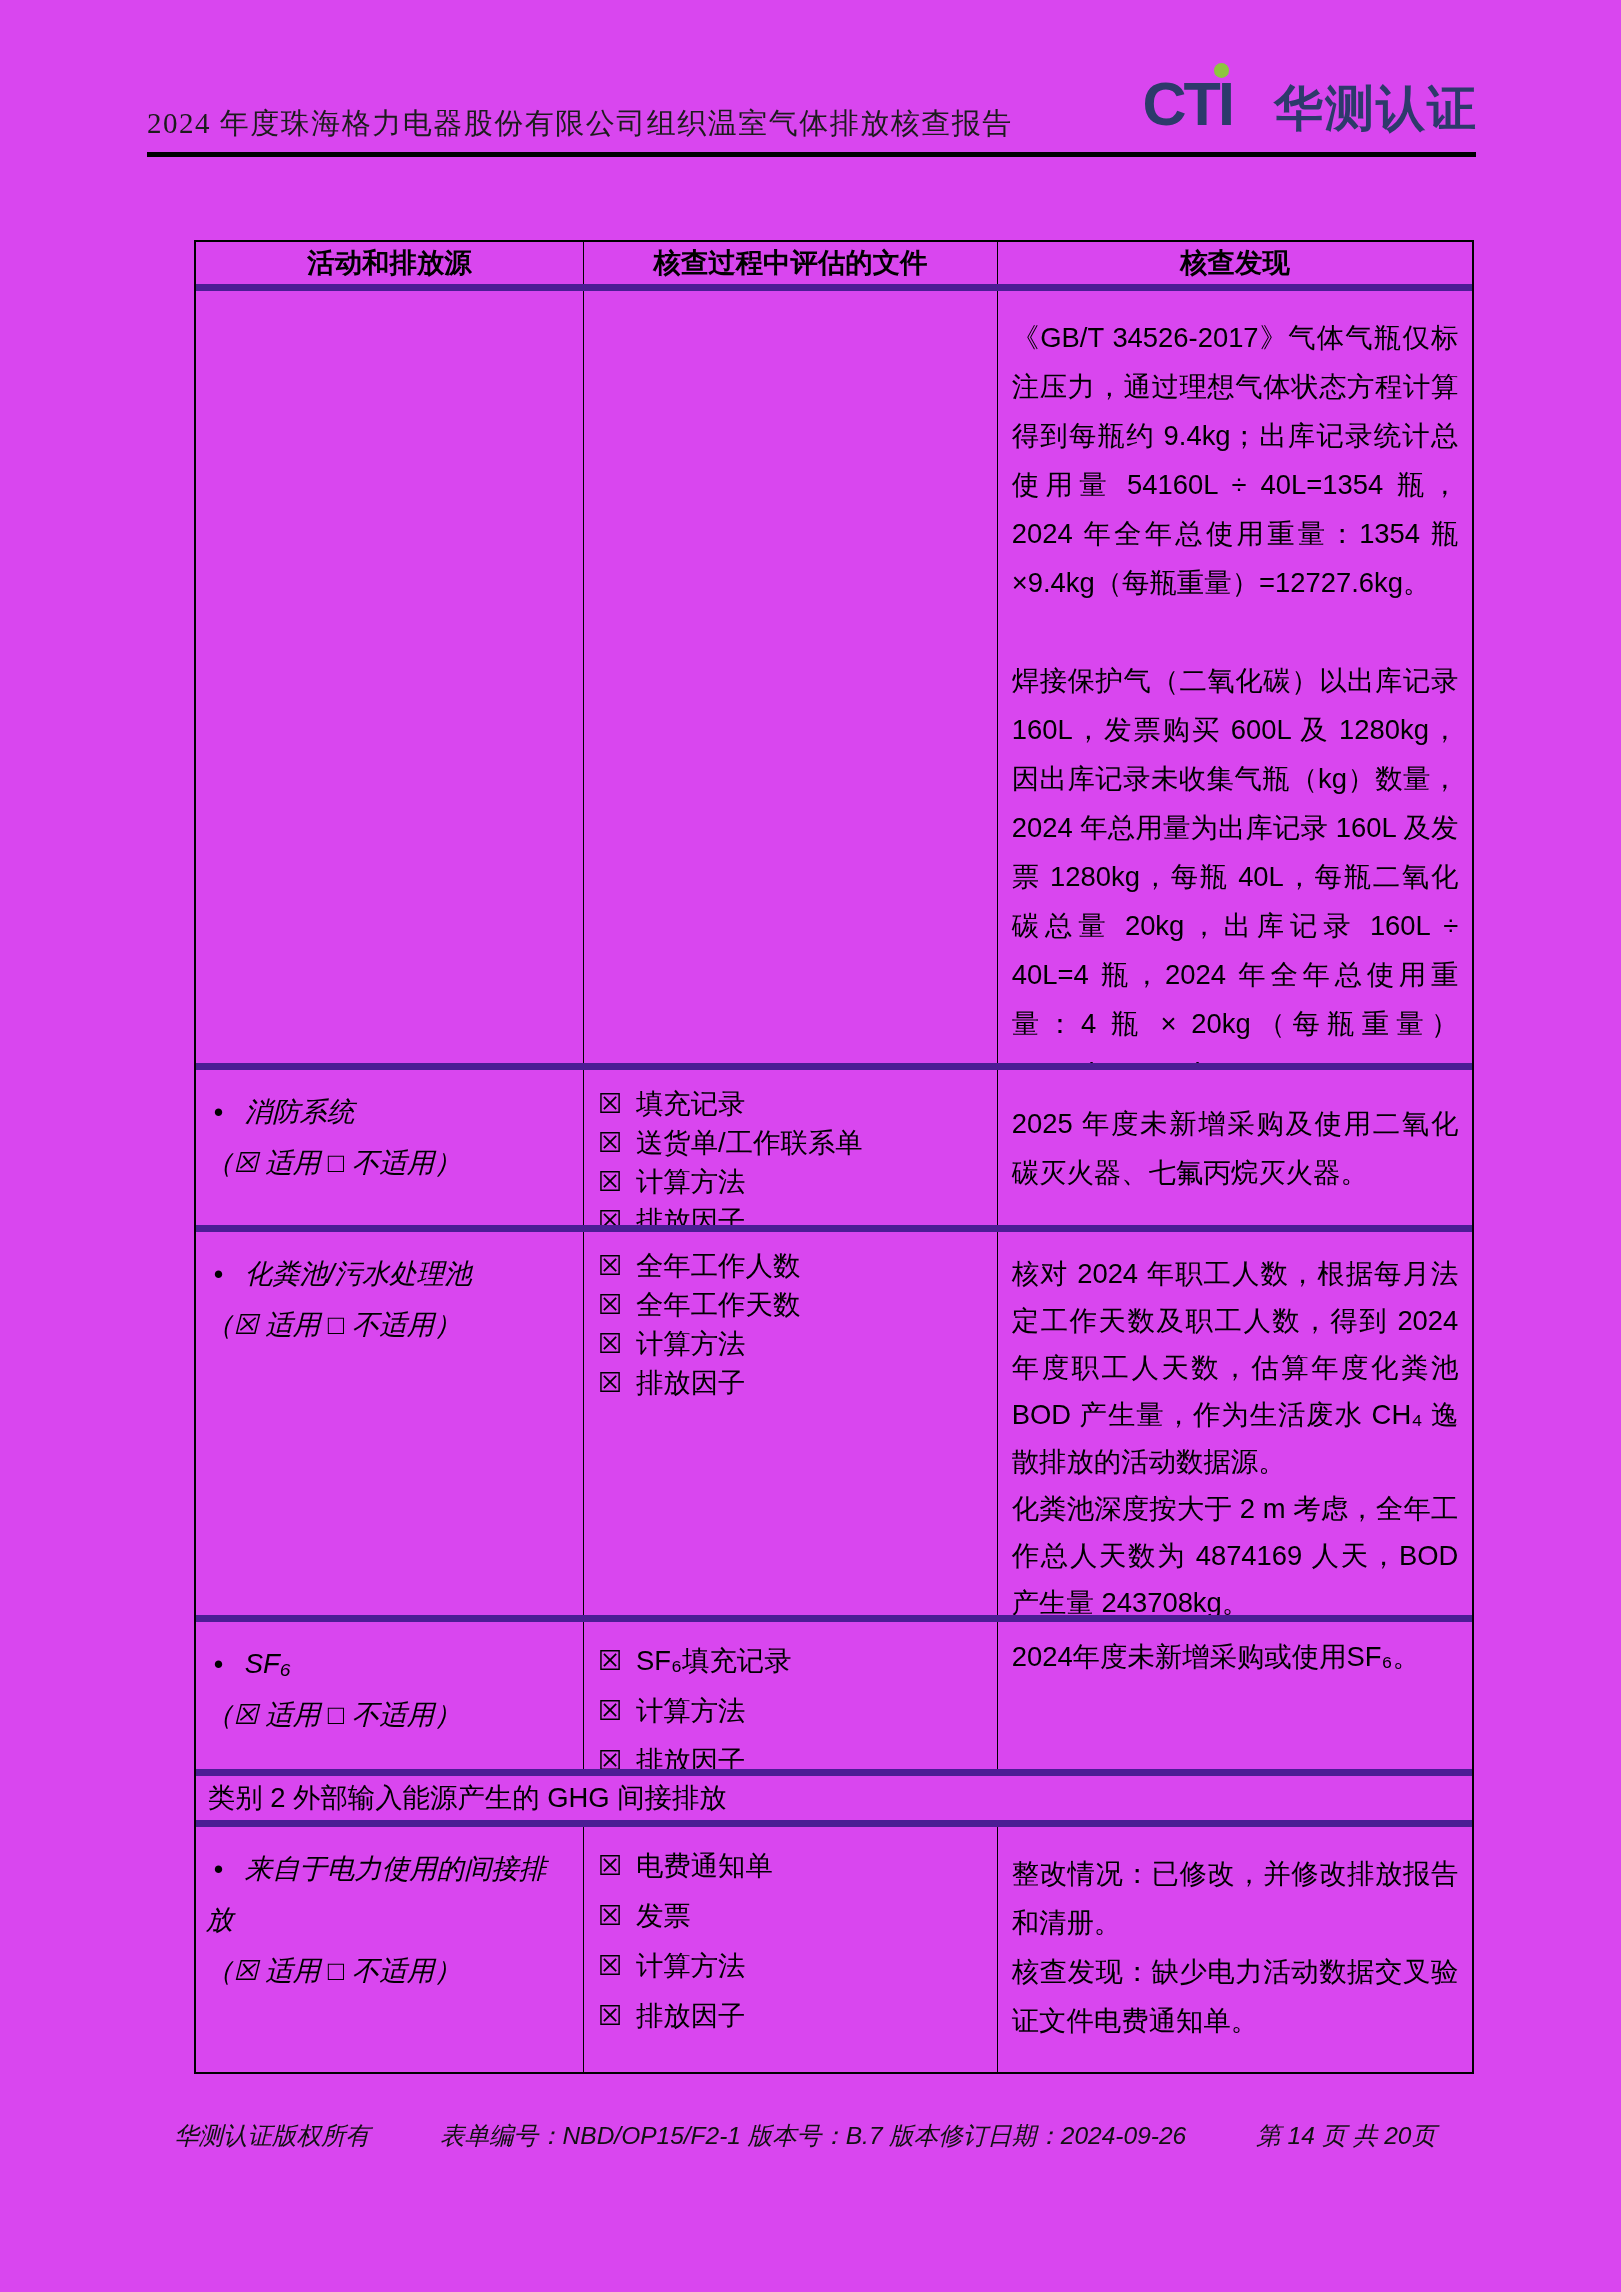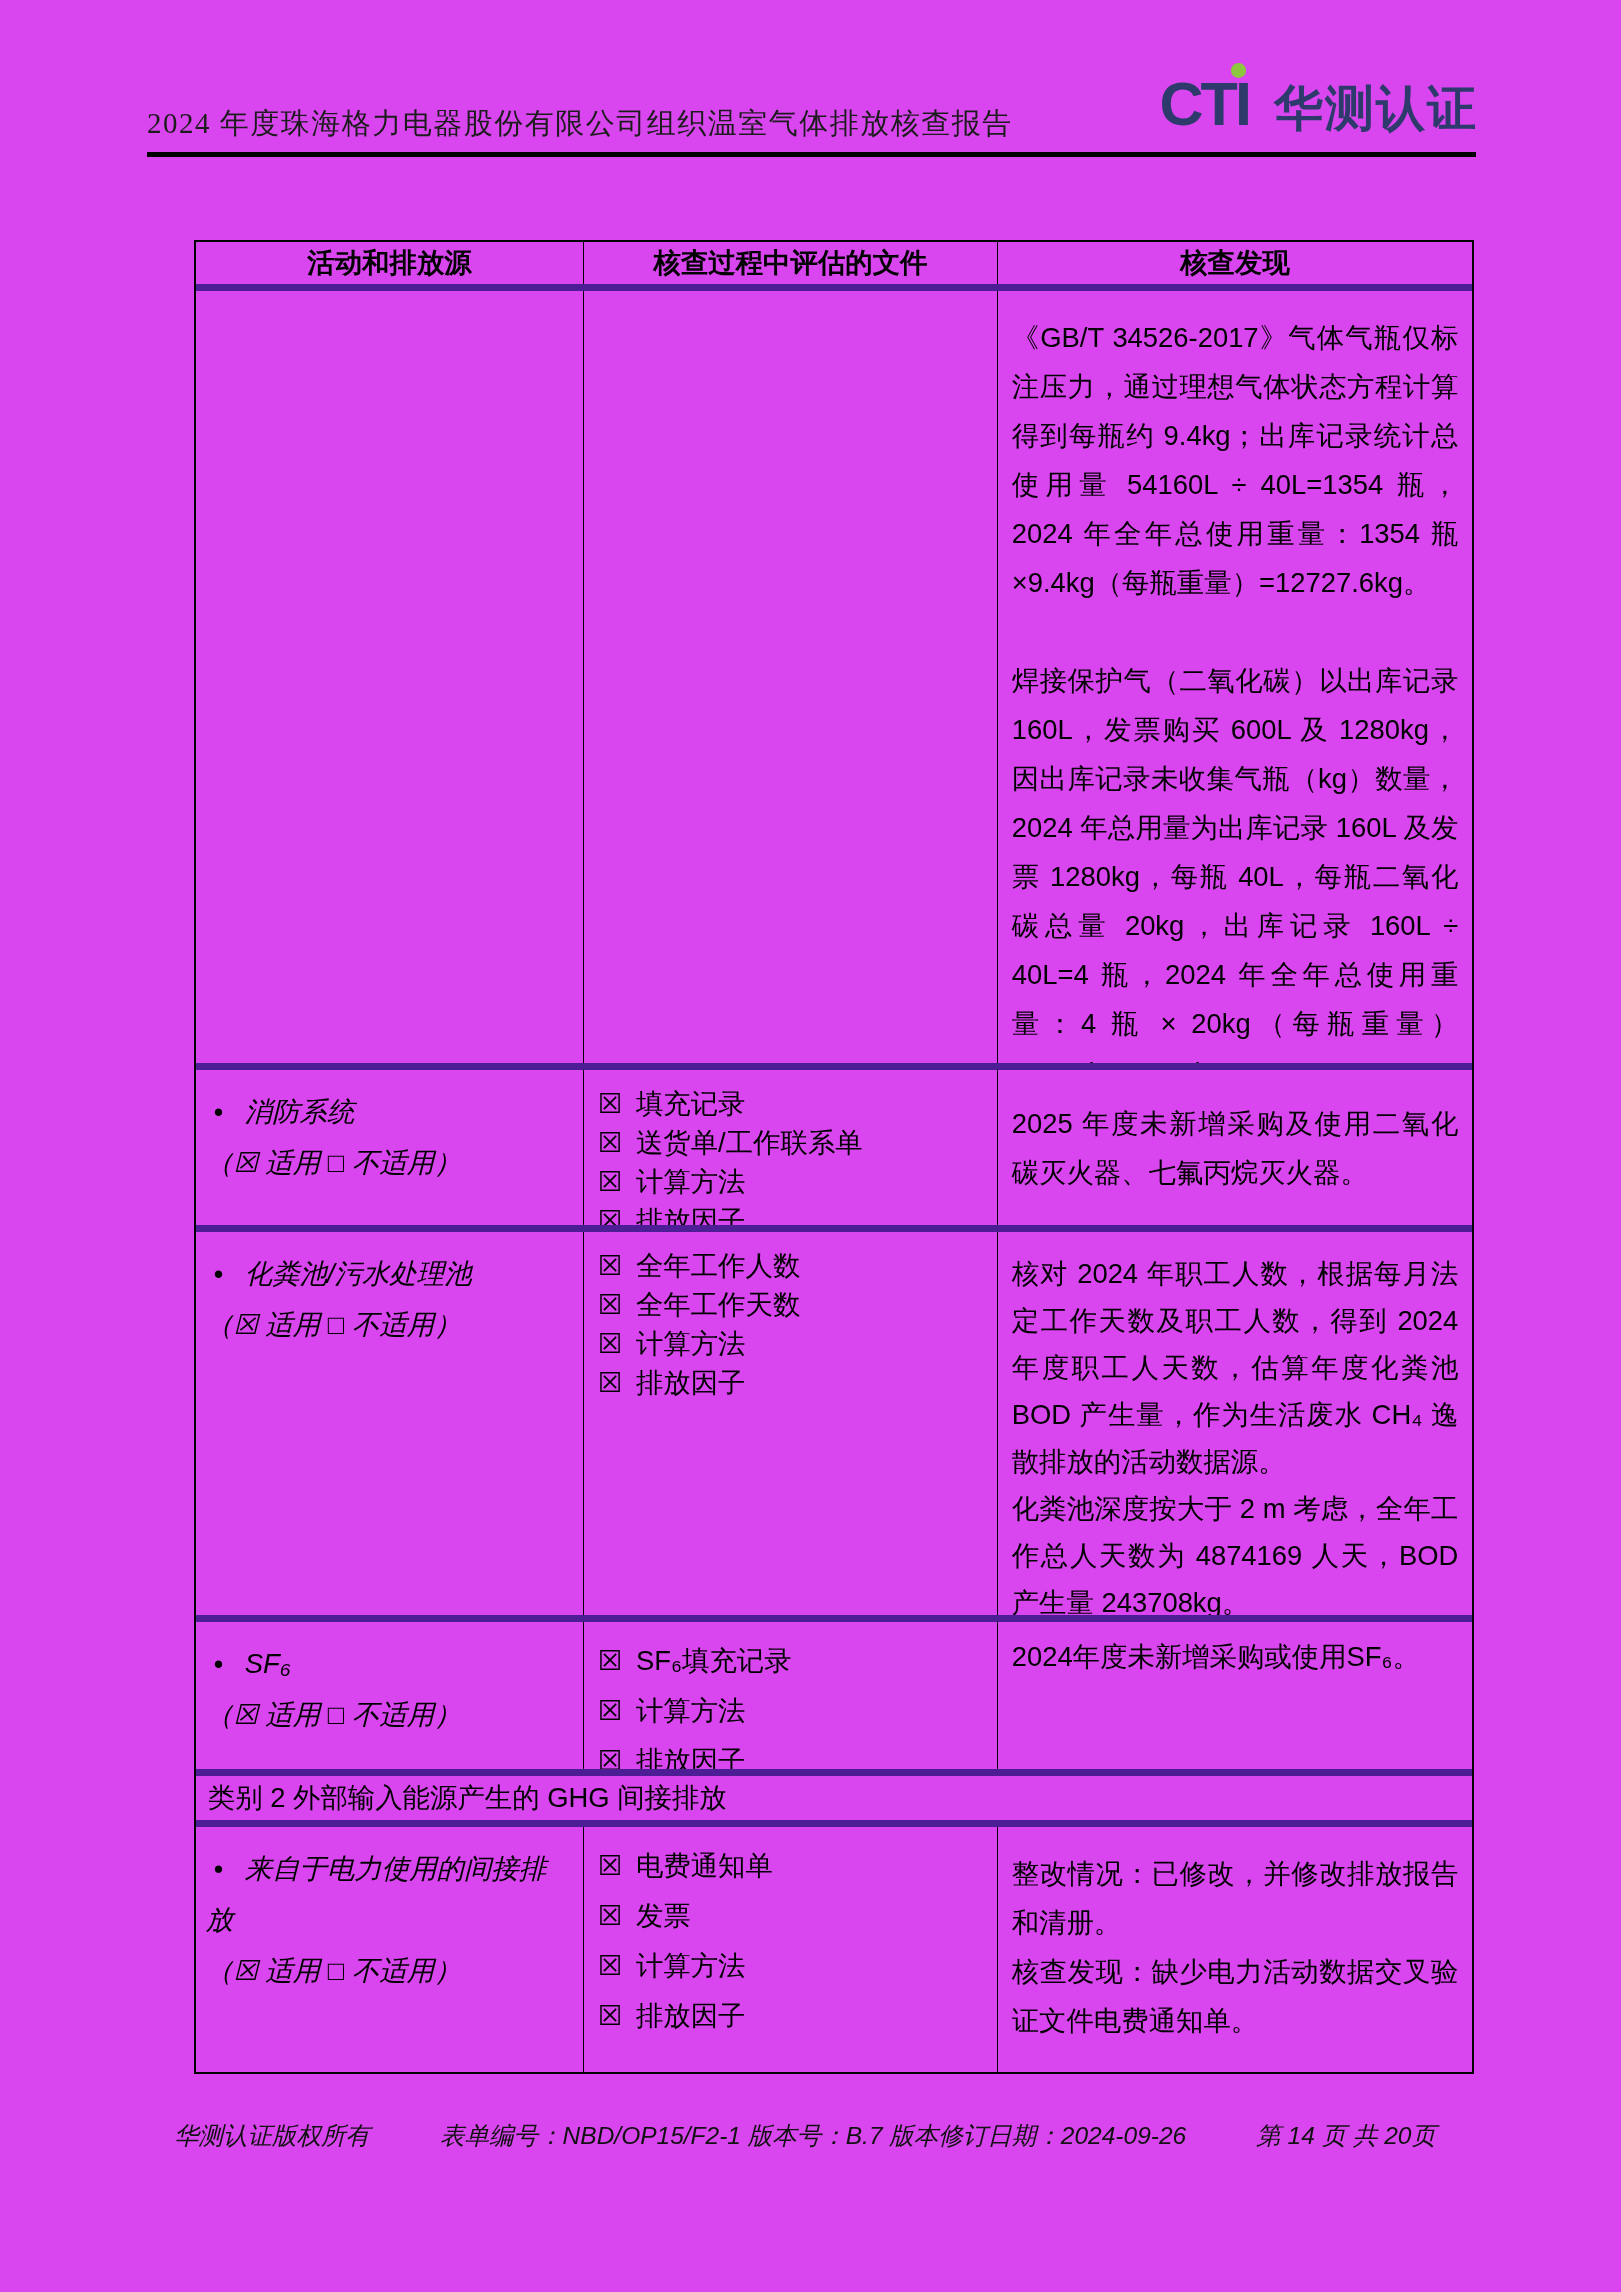--- a/index.html
+++ b/index.html
@@ -2,24 +2,24 @@
 <html><head>
 <meta charset="utf-8">
 <style>
   html,body{margin:0;padding:0;background:#e8e8e8;}
   .page{position:relative;width:1621px;height:2293px;background:#d946ef;margin:0 auto;
         font-family:"Liberation Sans",sans-serif;color:#000;overflow:hidden;}
 
   
   .page-title{position:absolute;left:147px;top:104px;font-size:29px;letter-spacing:1.5px;
               color:#1c1c1c;font-family:"Liberation Serif",serif;white-space:nowrap;}
-  .logo{position:absolute;top:74px;right:143px;display:flex;align-items:baseline;line-height:1;}
+  .logo{position:absolute;top:74px;right:143px;display:flex;align-items:baseline;line-height:1;gap:32px;}
   .logo-cti{position:relative;font-size:61px;font-weight:800;letter-spacing:-2.9px;color:#2d3a6b;}
   .logo-dot{position:absolute;top:-10.8px;right:2.9px;width:14.7px;height:14.7px;border-radius:50%;background:#8dc63f;}
-  .logo-cn{font-size:49px;font-weight:700;color:#2d3a6b;margin-left:25px;letter-spacing:2px;}
+  .logo-cn{font-size:49px;font-weight:700;color:#2d3a6b;margin-left:10px;letter-spacing:2px;}
   .header-rule{position:absolute;left:147px;top:152px;width:1329px;height:4.9px;background:#000;}
 
   
   .doc-table{position:absolute;left:194px;top:240px;width:1280px;border:2px solid #000;
              box-sizing:border-box;font-size:27.4px;}
   .t-row{display:flex;border-bottom:7px solid #4c1d95;box-sizing:border-box;}
   .t-row:last-child{border-bottom:none;}
   .t-cell{box-sizing:border-box;overflow:hidden;}
   .c1{width:388px;border-right:1px solid #000;}
   .c2{width:414px;border-right:1px solid #000;}

